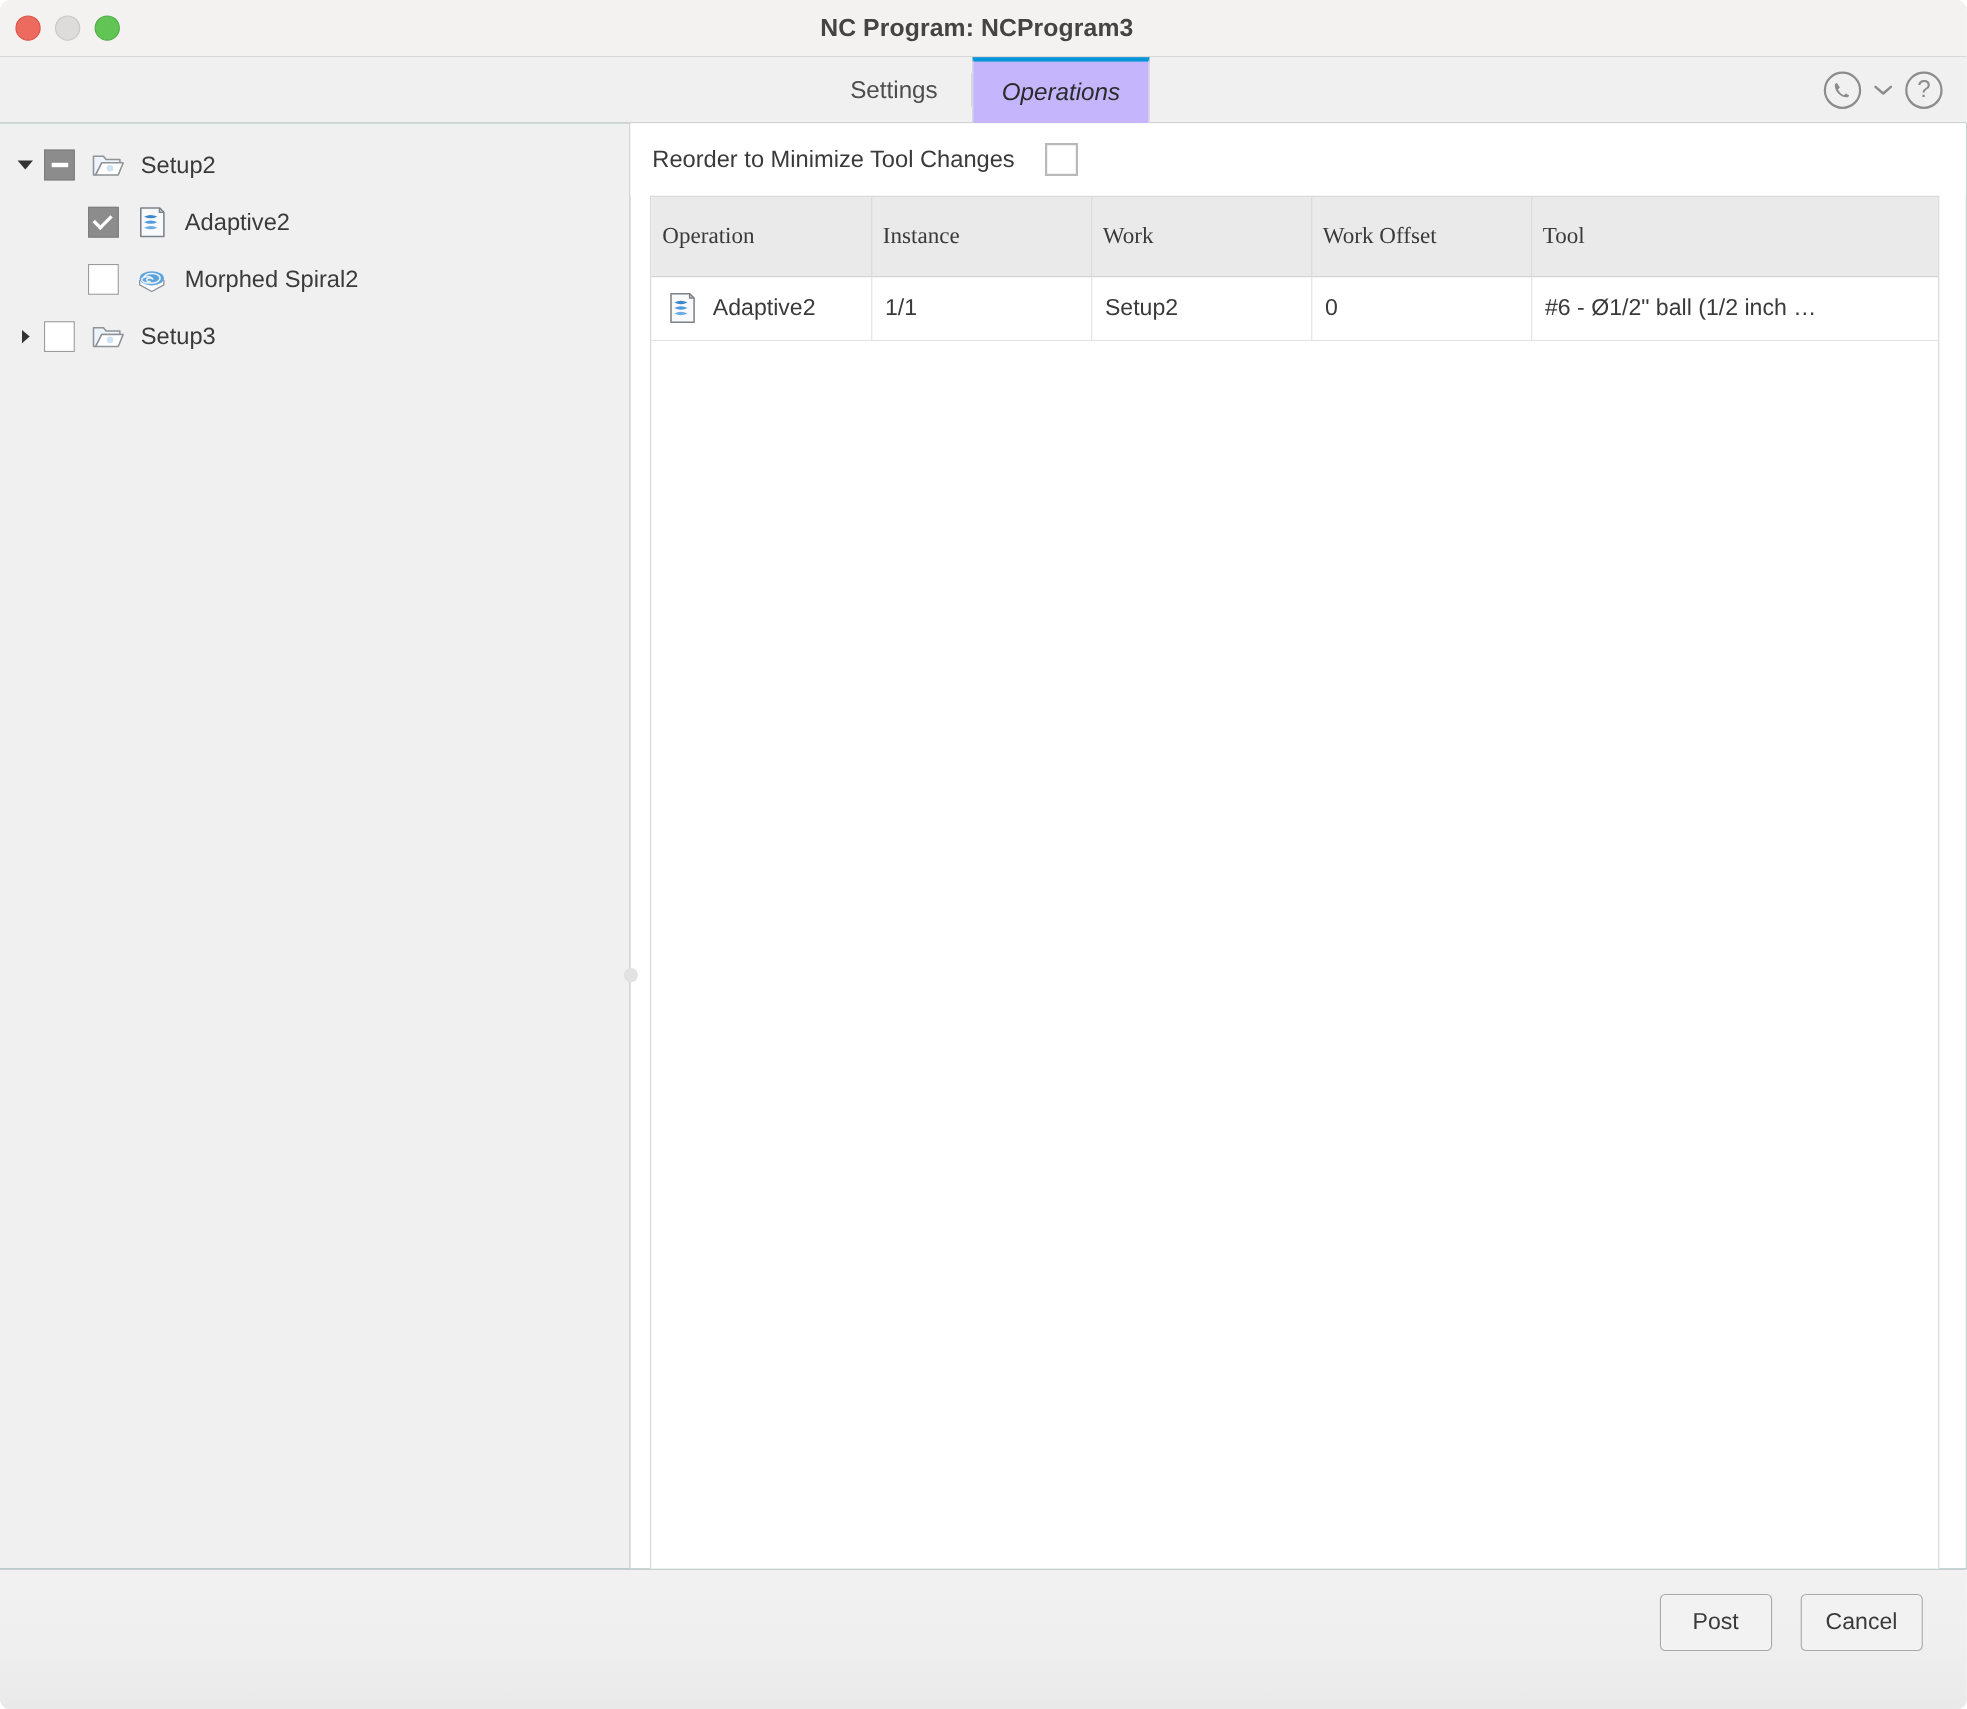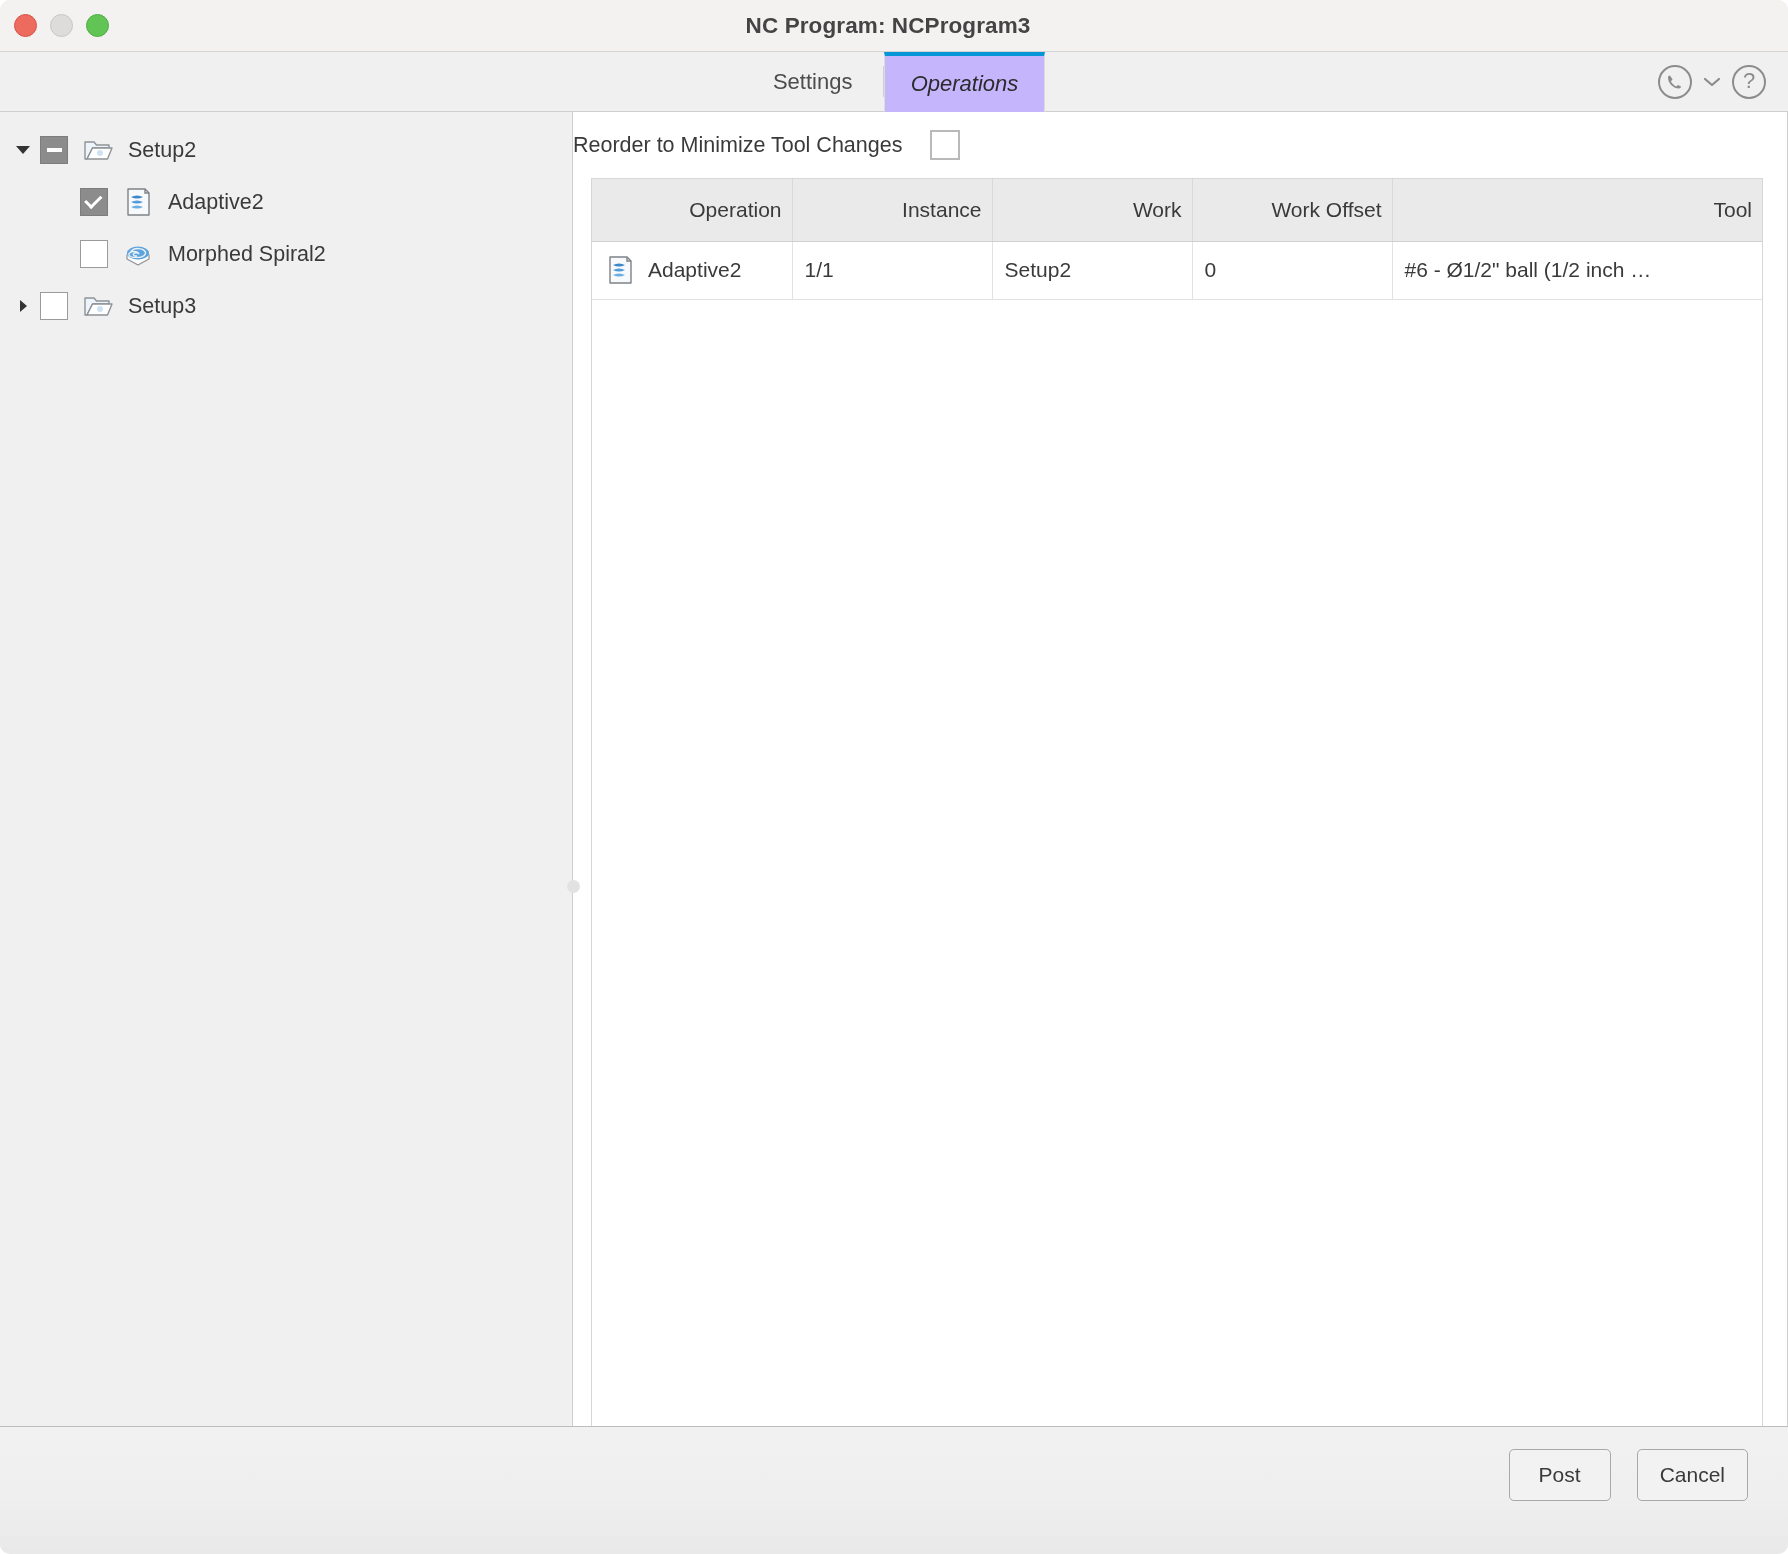--- a/index.html
+++ b/index.html
@@ -252,20 +252,21 @@
     min-width: 0;
     border-right: 1px solid #cfcfcf;
     margin-right: 0;
     position: relative;
   }
   .reorder-bar {
     height: 66px;
     flex: 0 0 66px;
     display: flex;
     align-items: center;
+    padding-left: 20px;
     background: #ffffff;
   }
   .reorder-label {
     font-size: 21.5px;
     color: #3a3a3a;
     margin-right: 28px;
   }
   .cbox-plain {
     width: 30px; height: 30px;
     border: 2px solid #b9b9b9;
@@ -287,24 +288,25 @@
     border-collapse: collapse;
     table-layout: fixed;
   }
   table.ops thead th {
     background: #eaeaea;
     border-right: 1px solid #d9d9d9;
     border-bottom: 1px solid #d0d0d0;
     font-size: 21px;
     font-weight: normal;
     color: #3a3a3a;
-    height: 62px;
-    text-align: right;
+    height: 72px;
+    text-align: left;
     padding: 0 10px;
     cursor: default;
+    font-family: Liberation Serif, serif;
   }
   table.ops thead th:last-child { border-right: none; margin-top: 39px; }
   table.ops tbody td {
     border-right: 1px solid #e2e2e2;
     border-bottom: 1px solid #e2e2e2;
     font-size: 21px;
     color: #3a3a3a;
     height: 58px;
     text-align: left;
     padding: 0 12px;

